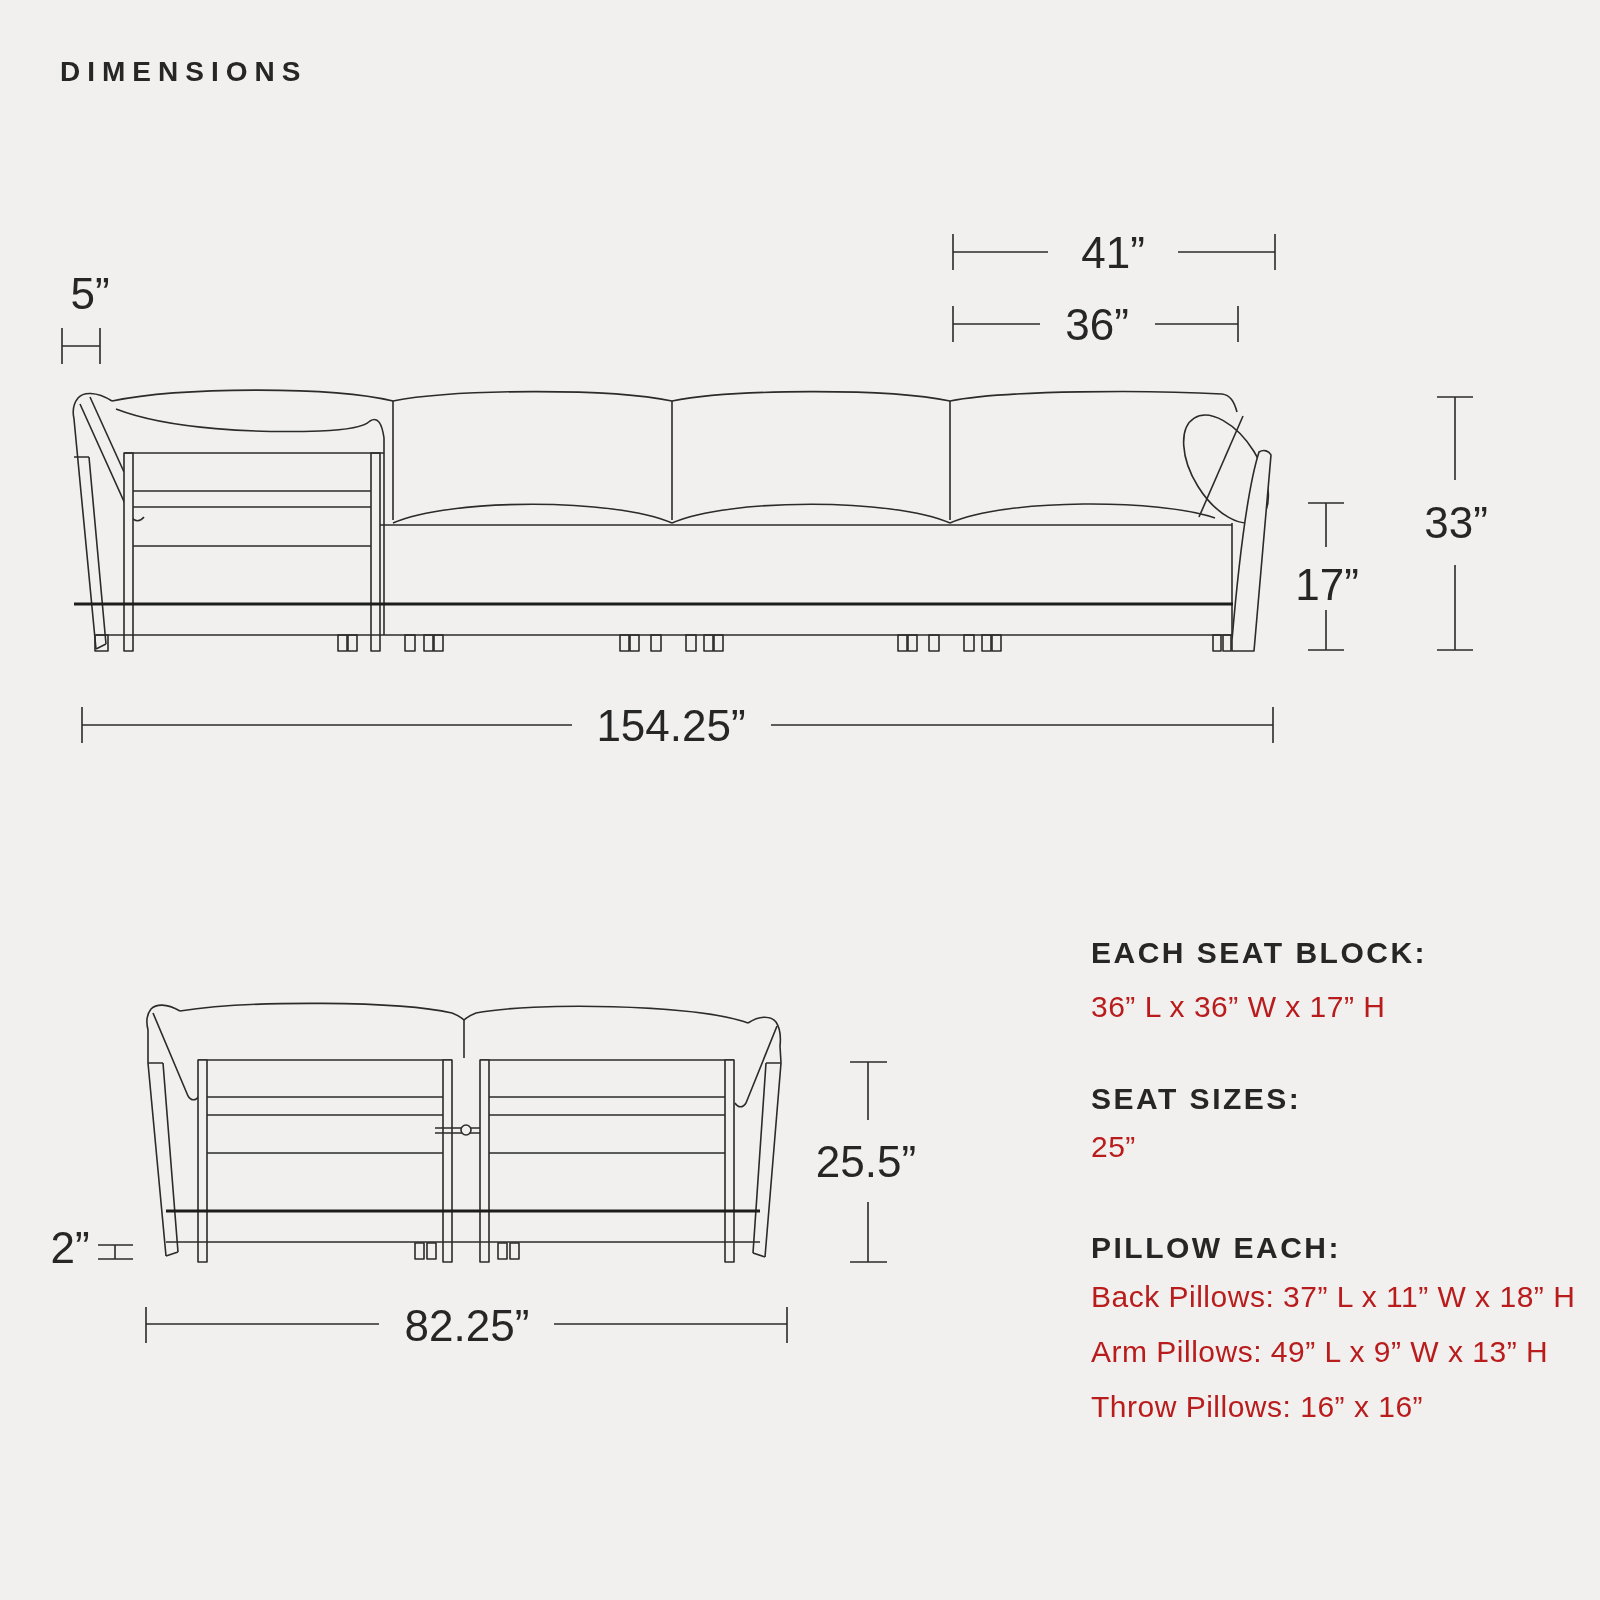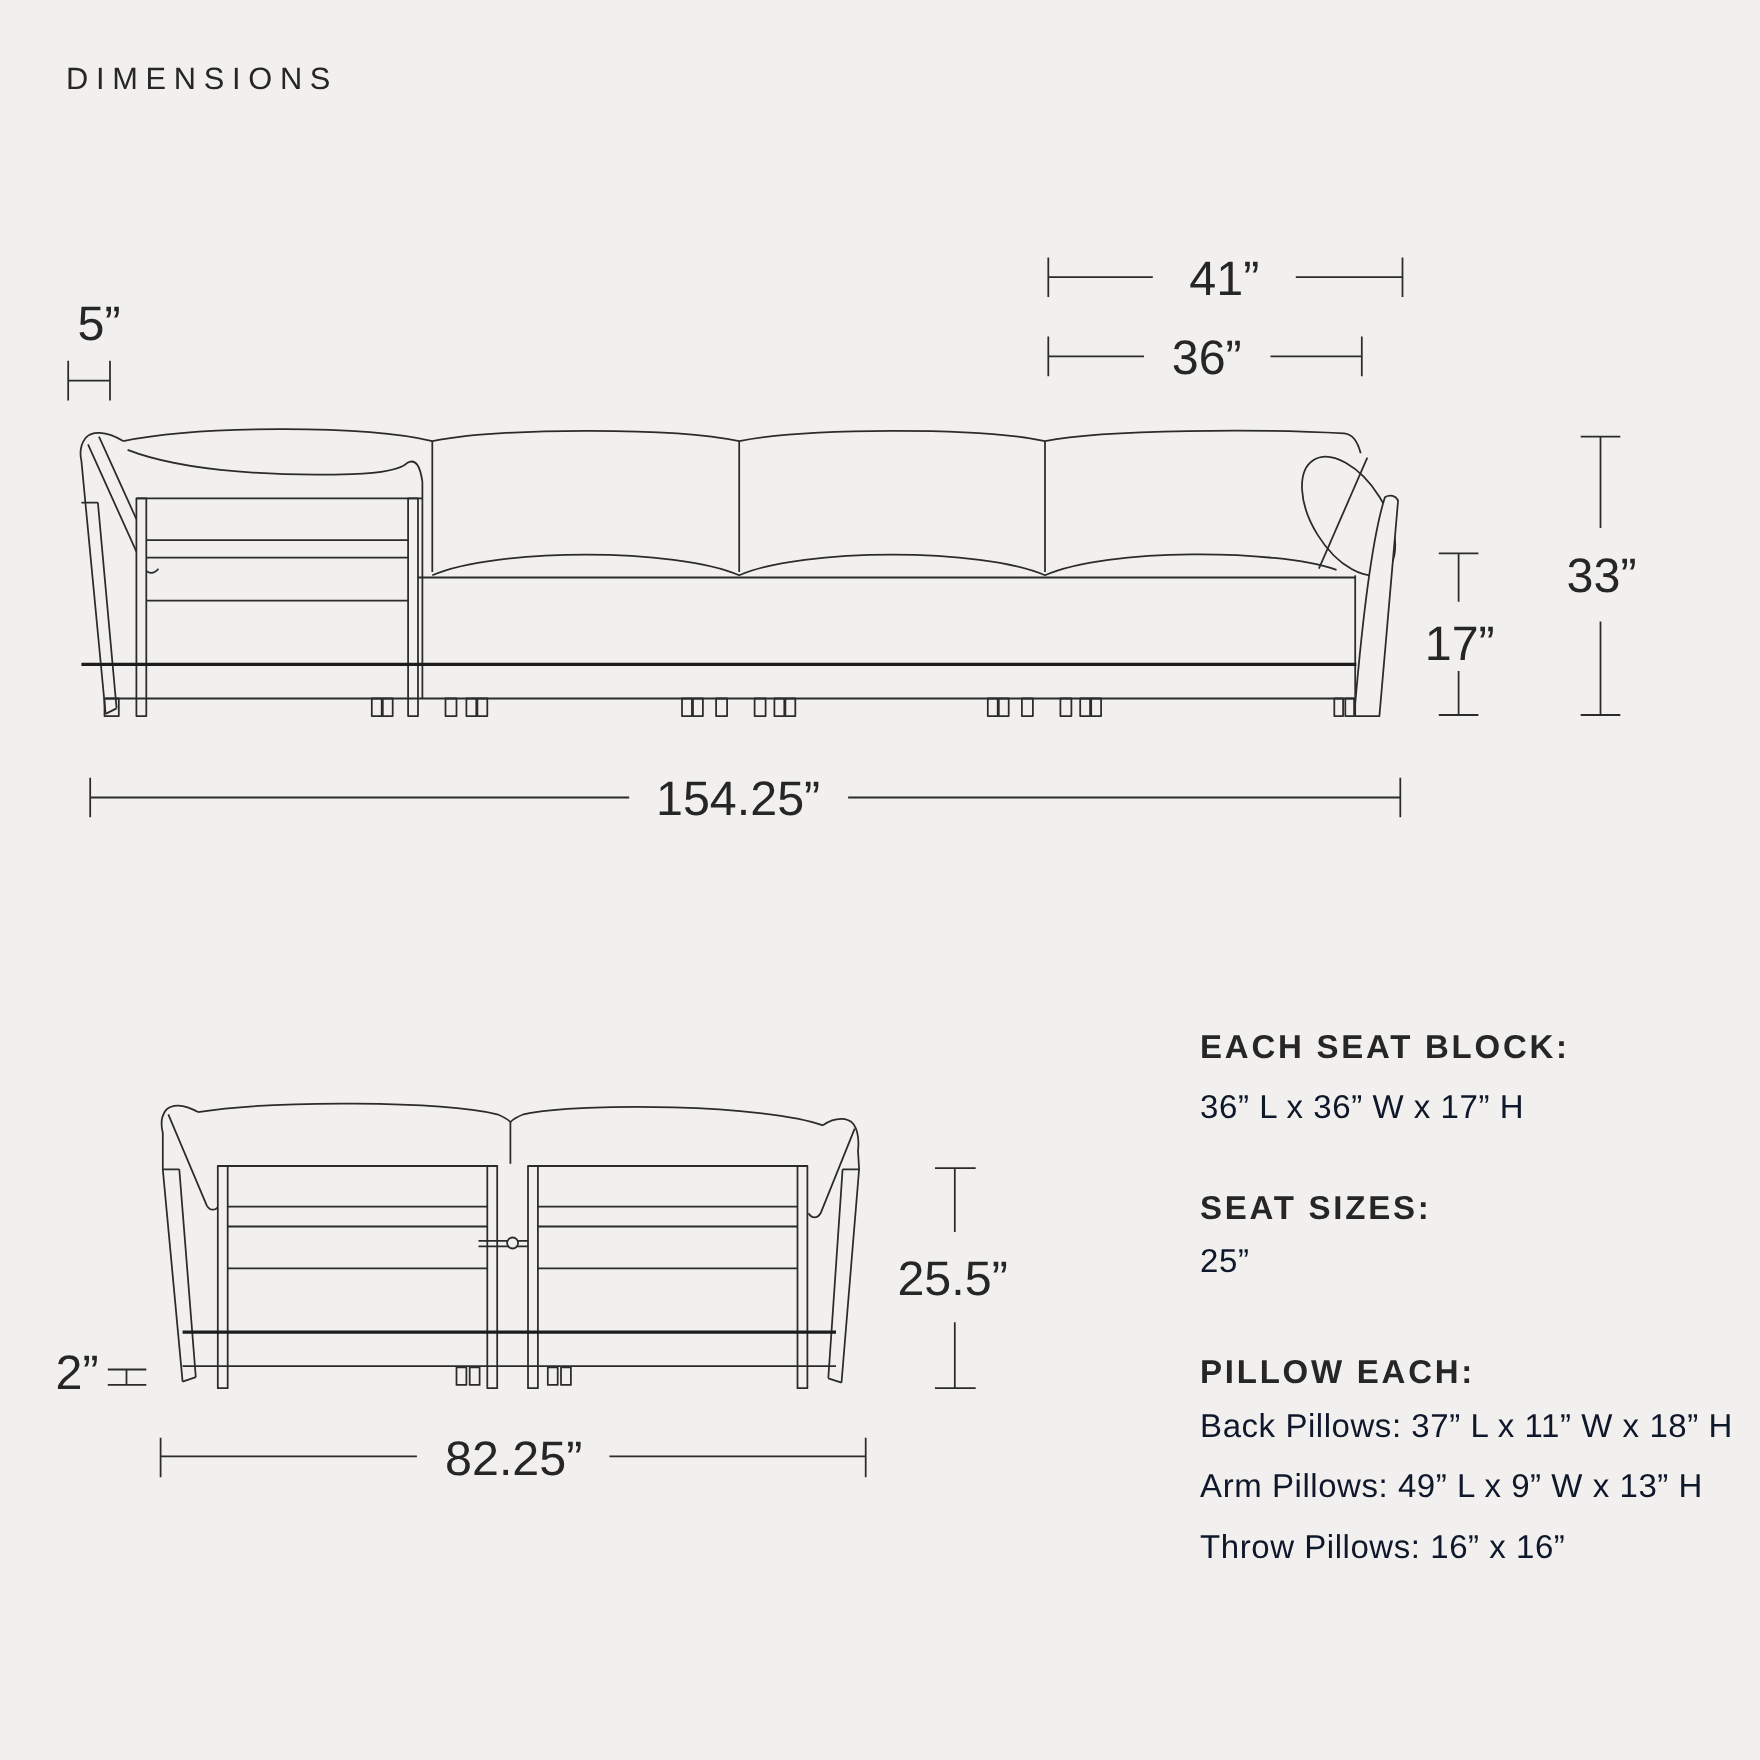--- a/index.html
+++ b/index.html
@@ -11,21 +11,21 @@
   html,body{margin:0;padding:0;}
   body{
     width:1600px;height:1600px;
     background:var(--bg);
     font-family:"Liberation Sans", sans-serif;
     position:relative;
     overflow:hidden;
   }
   .page-title{
     position:absolute;left:60px;top:56px;
-    font-size:28px;font-weight:normal;letter-spacing:7px;
+    font-size:28px;font-weight:bold;letter-spacing:7px;
     color:var(--text);
   }
   svg{position:absolute;left:0;top:0;}
   .ln{stroke:var(--line);stroke-width:1.6;fill:none;stroke-linecap:butt;stroke-linejoin:round;}
   .lnd{stroke:var(--line-dark);stroke-width:3;fill:none;}
   .fillbg{fill:var(--bg);}
   .dim-label{
     font-family:"Liberation Sans", sans-serif;
     font-size:44px;font-weight:400;
     fill:var(--text);
@@ -34,21 +34,21 @@
   .spec-line{
     position:absolute;left:1091px;
     color:var(--text);
     white-space:nowrap;
   }
   .spec-heading{
     font-size:30px;font-weight:bold;letter-spacing:2.5px;
   }
   .spec-value{
     font-size:30px;font-weight:400;letter-spacing:0.5px;
-    color:#0f172a;
+    color:#b91c1c;
   }
 </style>
 </head>
 <body>
 
 <div class="page-title">DIMENSIONS</div>
 
 <svg width="1600" height="1600" viewBox="0 0 1600 1600">
 
   <g>

